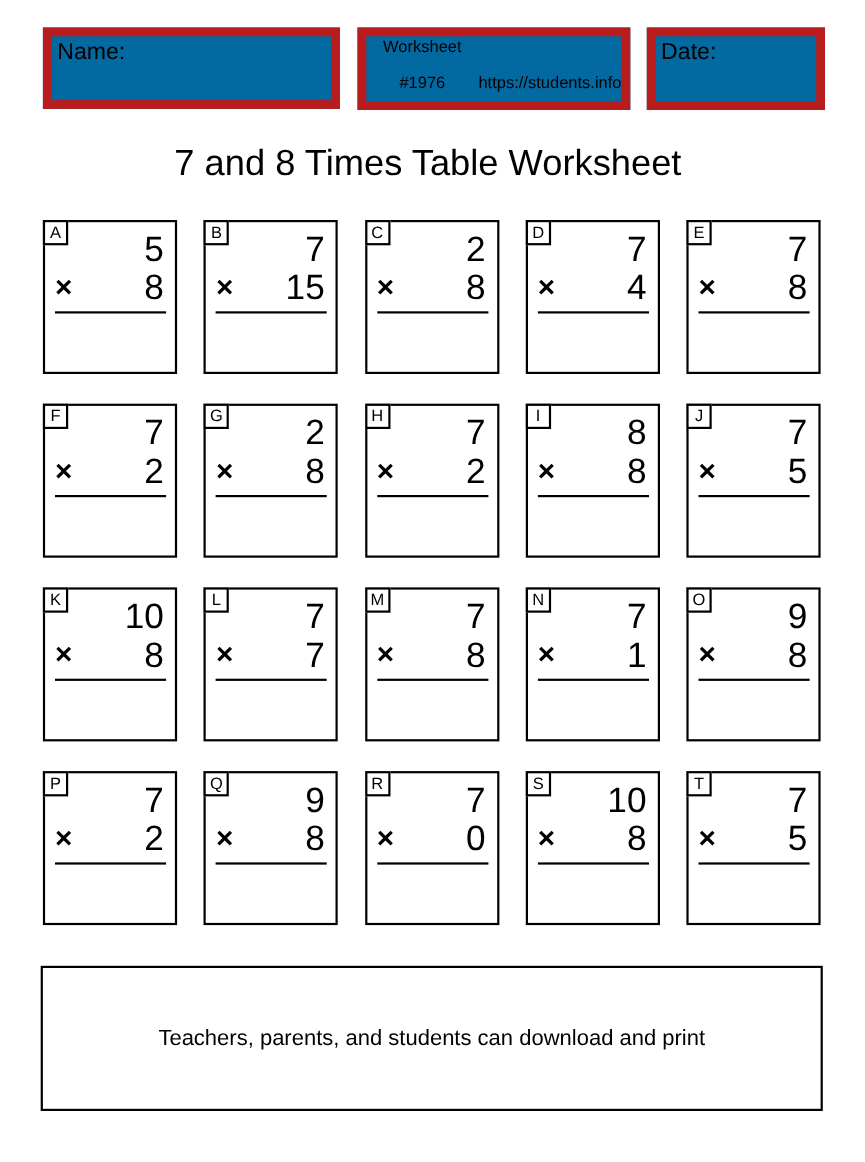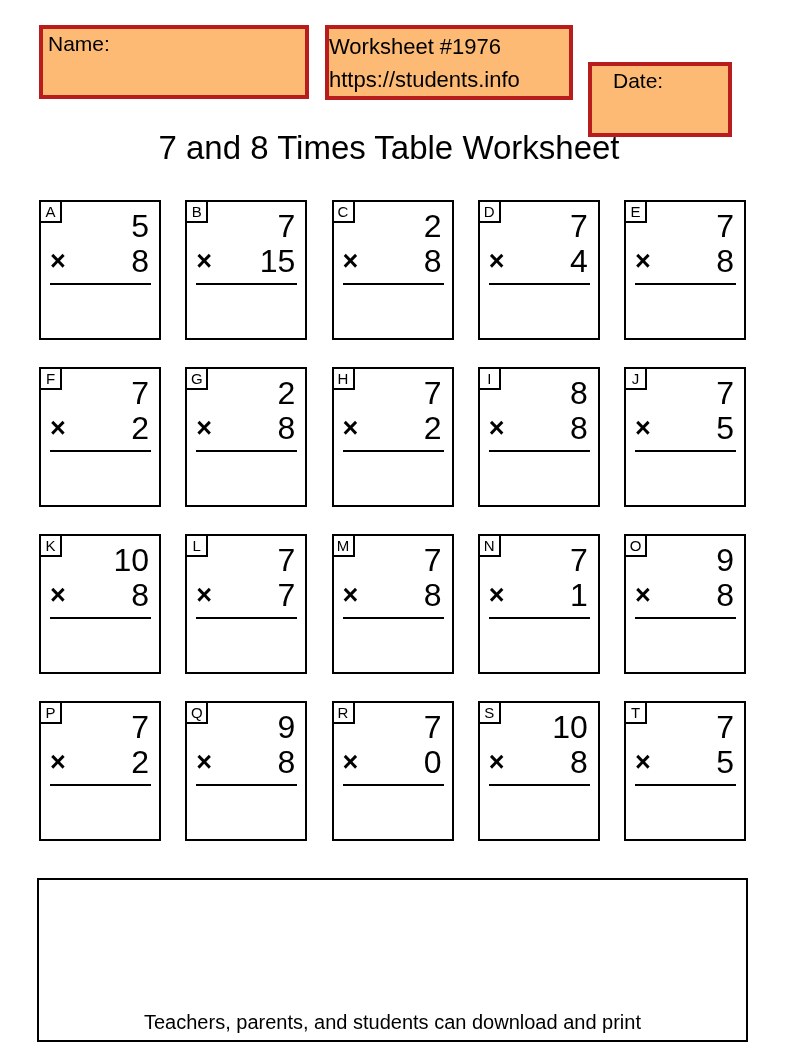--- a/index.html
+++ b/index.html
@@ -7,26 +7,26 @@
     margin: 0; padding: 0;
     width: 786px; height: 1056px;
     background: #ffffff;
     font-family: "Liberation Sans", sans-serif;
     color: #000000;
     overflow: hidden;
   }
   .page { position: relative; width: 786px; height: 1056px; }
 
   
-  .hbox { position: absolute; top: 25px; border: 4px solid #b91c1c; background: #fdba74; }
+  .hbox { position: absolute; top: 25px; border: 8px solid #b91c1c; background: #0369a1; }
   .name-box  { left: 39px;  width: 270px; height: 74px; padding: 3px 5px; font-size: 21px; }
   .ws-box    { left: 325px; width: 248px; height: 75px;
-               display: flex; flex-direction: column; justify-content: center;
-               align-items: flex-start; text-align: center; font-size: 22px; line-height: 33px; }
-  .date-box  { left: 588px; width: 144px; height: 75px; padding: 3px 21px; font-size: 21px; margin-top: 37px; }
+               display: flex; flex-direction: row; justify-content: center;
+               align-items: flex-end; text-align: center; font-size: 15px; line-height: 33px; }
+  .date-box  { left: 588px; width: 162px; height: 75px; padding: 3px 5px; font-size: 21px; }
 
   
   .title { position: absolute; top: 128px; left: 0; width: 778px;
            text-align: center; font-size: 33px; line-height: 40px; }
 
   
   .grid { position: absolute; left: 39px; top: 200px; width: 707px;
           display: grid; grid-template-columns: repeat(5, 122px);
           justify-content: space-between; row-gap: 27px; }
   .problem { position: relative; width: 122px; height: 140px;
@@ -37,23 +37,23 @@
             font-size: 15px; line-height: 1; }
   .prow { display: flex; justify-content: flex-end; align-items: baseline;
           padding: 0 10px 0 9px; font-size: 32px; line-height: 34px; }
   .prow.first  { margin-top: 7px; }
   .prow.second { margin-top: 1px; justify-content: space-between; }
   .times { font-size: 27px; font-weight: bold; align-self: center; line-height: 30px; }
   .answer-line { margin: 5px 8px 0 9px; border-top: 2px solid #000; height: 0; }
   .answer-space { height: 48px; }
 
   
-  .footer { position: absolute; left: 37px; top: 878px; width: 711px; height: 164px;
-            border: 2px solid #000; display: flex; flex-direction: column;
-            justify-content: flex-end; align-items: center; text-align: center;
+  .footer { position: absolute; left: 37px; top: 878px; width: 711px; height: 132px;
+            border: 2px solid #000; display: flex; flex-direction: row;
+            justify-content: center; align-items: center; text-align: center;
             font-size: 20px; line-height: 36px; }
 </style>
 </head>
 <body>
 
 <div class="page">
 
   <div class="hbox name-box">
     <span>Name:</span>
   </div>

